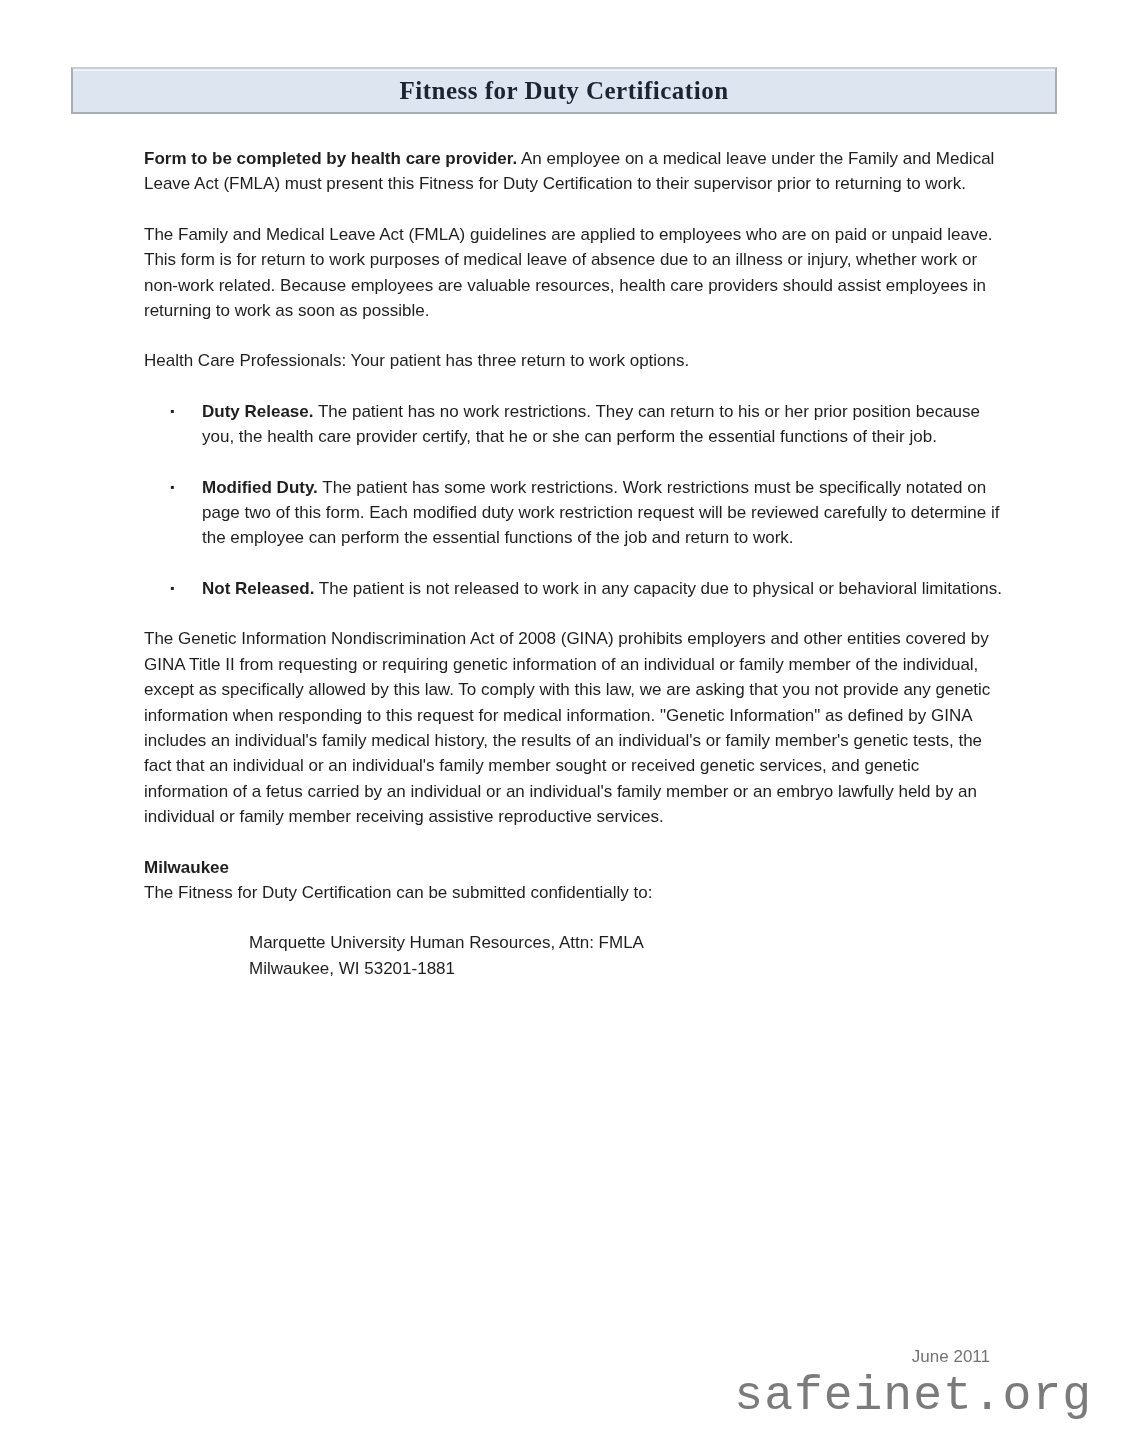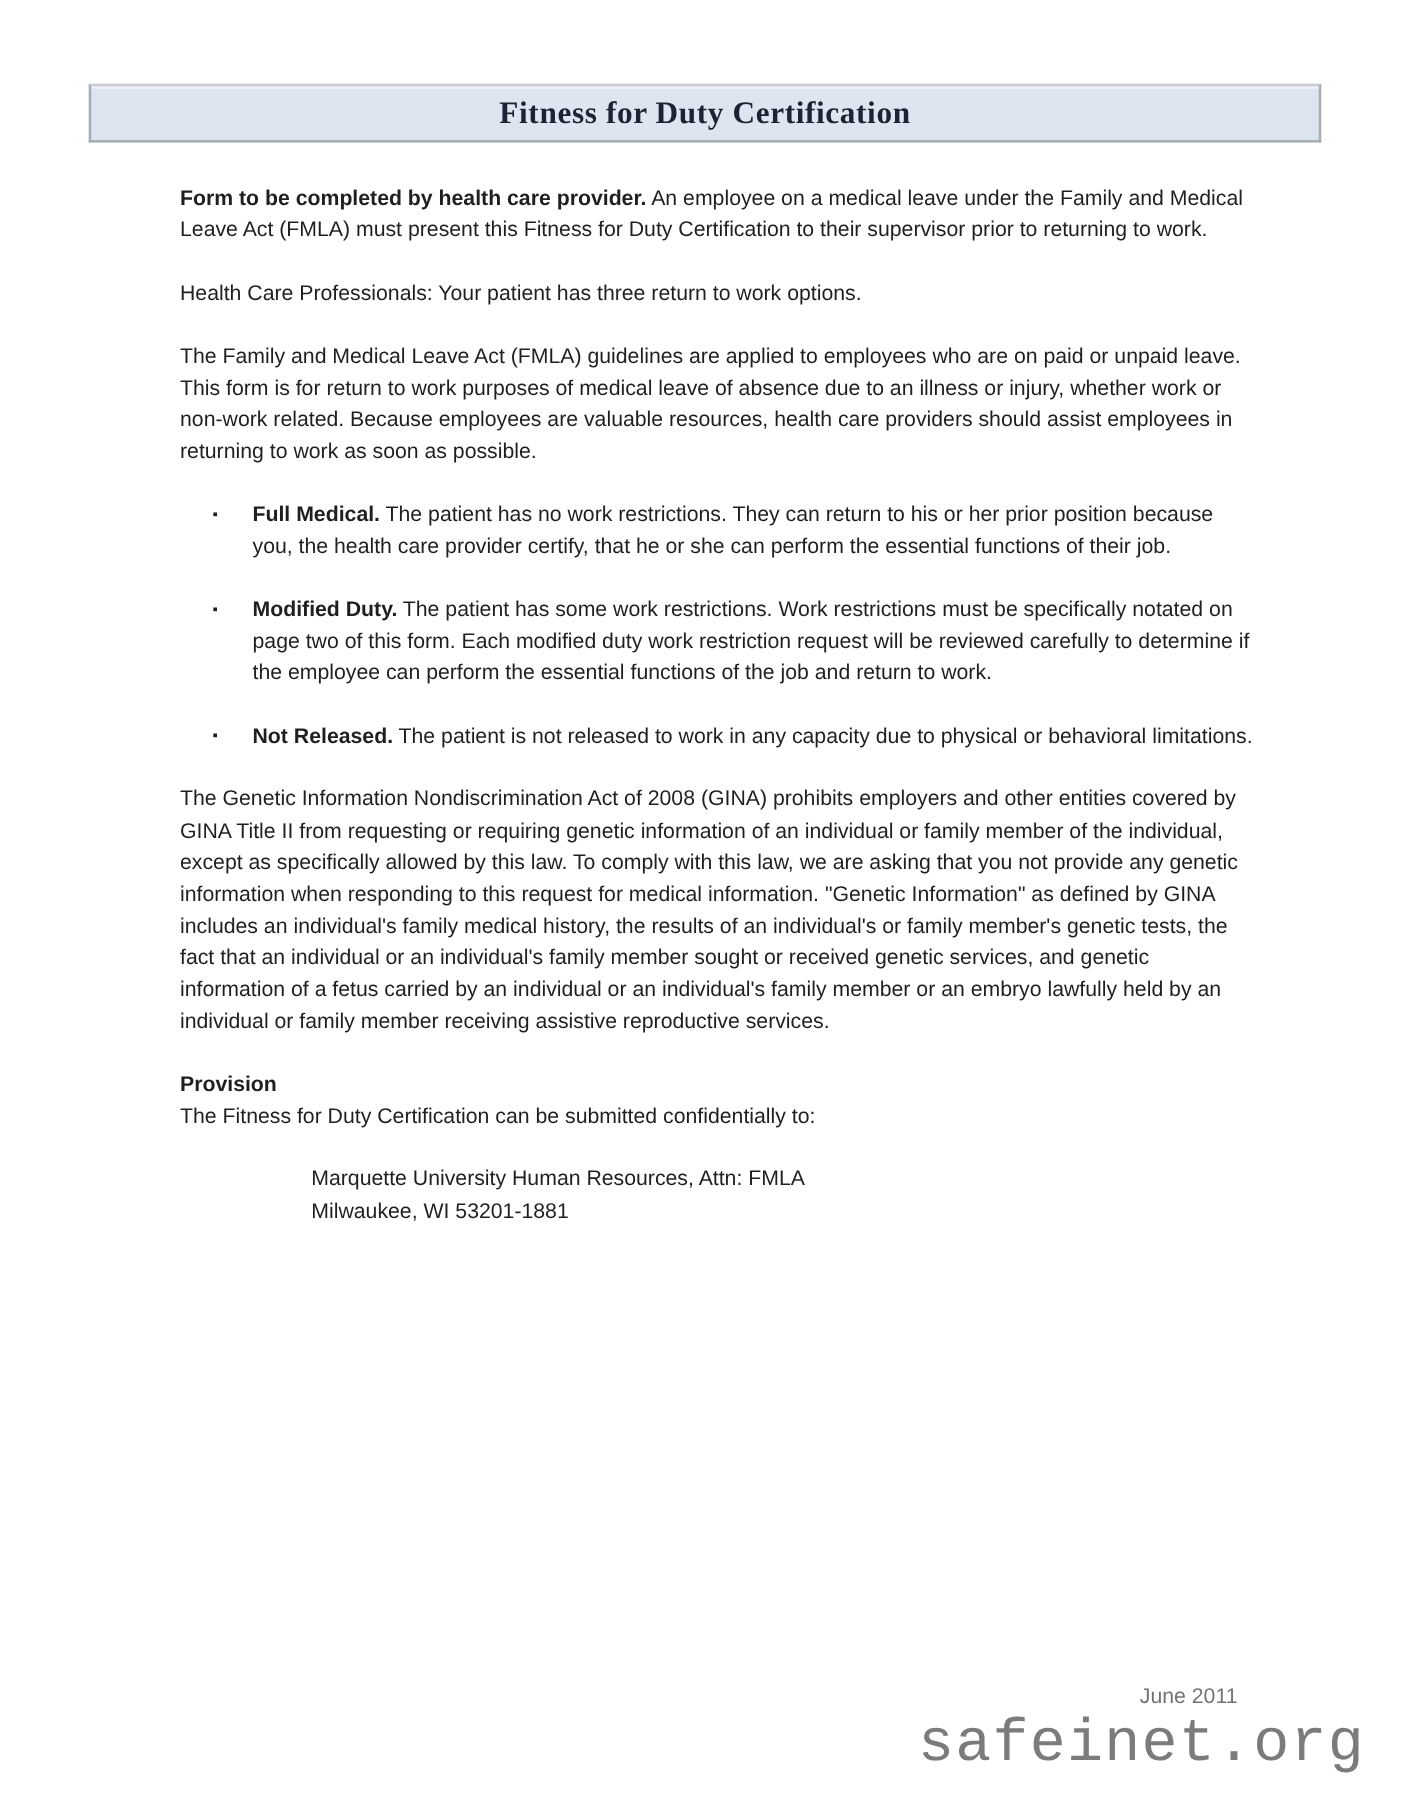--- a/index.html
+++ b/index.html
@@ -100,30 +100,30 @@
   <div class="title-bar">
     <span class="title-text">Fitness for Duty Certification</span>
   </div>
 
   <div class="content">
 
     <p class="para first">
       <span class="bold">Form to be completed by health care provider.</span><span> An employee on a medical leave under the Family and Medical Leave Act (FMLA) must present this Fitness for Duty Certification to their supervisor prior to returning to work.</span>
     </p>
 
+    <p class="para">The Family and Medical Leave Act (FMLA) guidelines are applied to employees who are on paid or unpaid leave. This form is for return to work purposes of medical leave of absence due to an illness or injury, whether work or non-work related. Because employees are valuable resources, health care providers should assist employees in returning to work as soon as possible.</p>
+
     <p class="para">Health Care Professionals: Your patient has three return to work options.</p>
-
-    <p class="para">The Family and Medical Leave Act (FMLA) guidelines are applied to employees who are on paid or unpaid leave. This form is for return to work purposes of medical leave of absence due to an illness or injury, whether work or non-work related. Because employees are valuable resources, health care providers should assist employees in returning to work as soon as possible.</p>
 
     <div class="bullets">
 
       <div class="bullet-item">
         <span class="bullet-marker">▪</span>
         <div class="bullet-body">
-          <span class="bold">Full Medical.</span><span> The patient has no work restrictions. They can return to his or her prior position because you, the health care provider certify, that he or she can perform the essential functions of their job.</span>
+          <span class="bold">Duty Release.</span><span> The patient has no work restrictions. They can return to his or her prior position because you, the health care provider certify, that he or she can perform the essential functions of their job.</span>
         </div>
       </div>
 
       <div class="bullet-item">
         <span class="bullet-marker">▪</span>
         <div class="bullet-body">
           <span class="bold">Modified Duty.</span><span> The patient has some work restrictions. Work restrictions must be specifically notated on page two of this form. Each modified duty work restriction request will be reviewed carefully to determine if the employee can perform the essential functions of the job and return to work.</span>
         </div>
       </div>
 
@@ -131,21 +131,21 @@
         <span class="bullet-marker">▪</span>
         <div class="bullet-body">
           <span class="bold">Not Released.</span><span> The patient is not released to work in any capacity due to physical or behavioral limitations.</span>
         </div>
       </div>
 
     </div>
 
     <p class="section-body">The Genetic Information Nondiscrimination Act of 2008 (GINA) prohibits employers and other entities covered by GINA Title II from requesting or requiring genetic information of an individual or family member of the individual, except as specifically allowed by this law. To comply with this law, we are asking that you not provide any genetic information when responding to this request for medical information. "Genetic Information" as defined by GINA includes an individual's family medical history, the results of an individual's or family member's genetic tests, the fact that an individual or an individual's family member sought or received genetic services, and genetic information of a fetus carried by an individual or an individual's family member or an embryo lawfully held by an individual or family member receiving assistive reproductive services.</p>
 
-    <p class="section-heading">Provision</p>
+    <p class="section-heading">Milwaukee</p>
     <p class="section-body" style="margin-bottom:0;">The Fitness for Duty Certification can be submitted confidentially to:</p>
 
     <div class="address-block">
       <div>Marquette University Human Resources, Attn: FMLA</div>
       <div>Milwaukee, WI 53201-1881</div>
     </div>
 
 
   </div>
 

